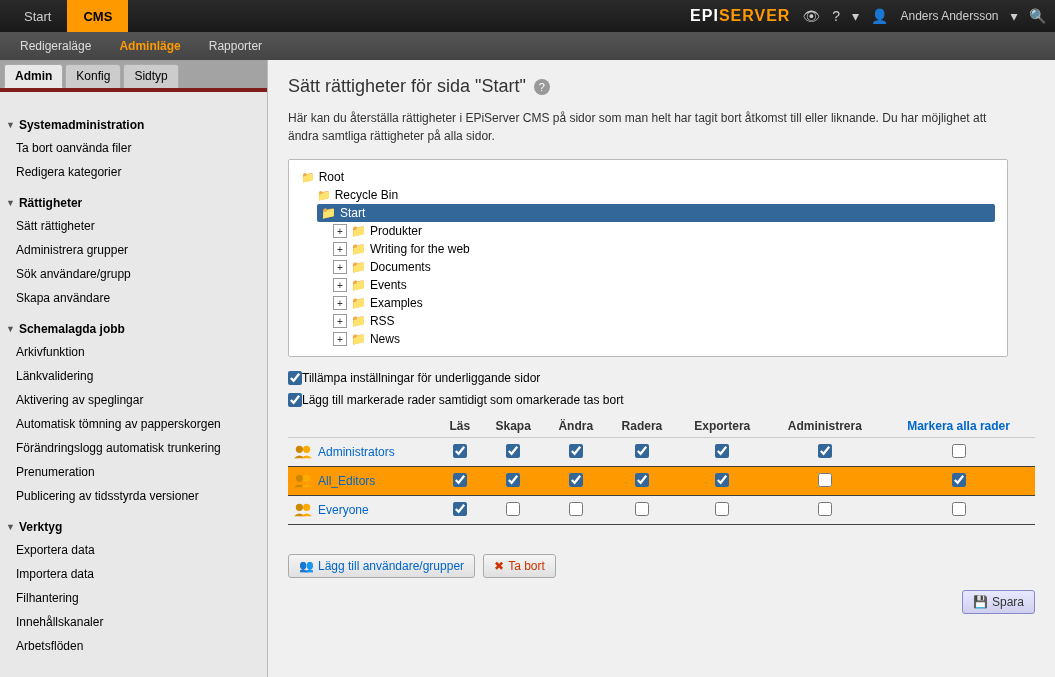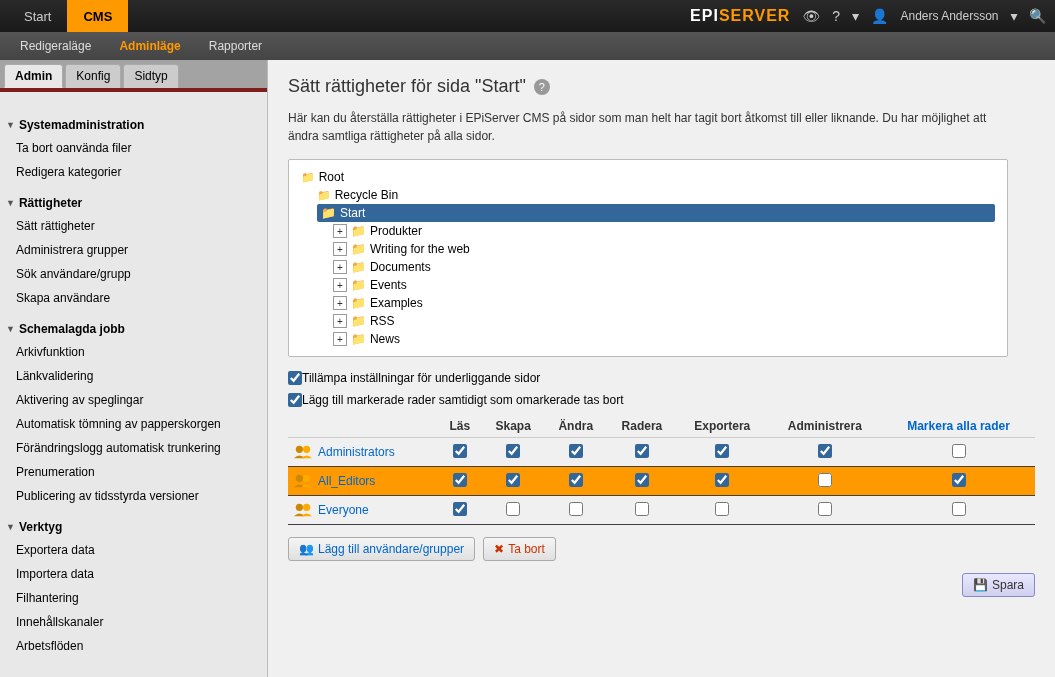--- a/index.html
+++ b/index.html
@@ -213,21 +213,21 @@
       margin-bottom: 8px;
       font-size: 12px;
     }
     .checkbox-row input[type="checkbox"] { cursor: pointer; }
 
     
     .permissions-section { max-width: 760px; }
     .perm-table {
       width: 100%;
       border-collapse: collapse;
-      margin-bottom: 12px;
+      margin-bottom: 29px;
     }
     .perm-table th {
       font-size: 12px;
       font-weight: bold;
       color: #333;
       padding: 4px 6px;
       text-align: center;
       border-bottom: 1px solid #ccc;
     }
     .perm-table th.markera {

